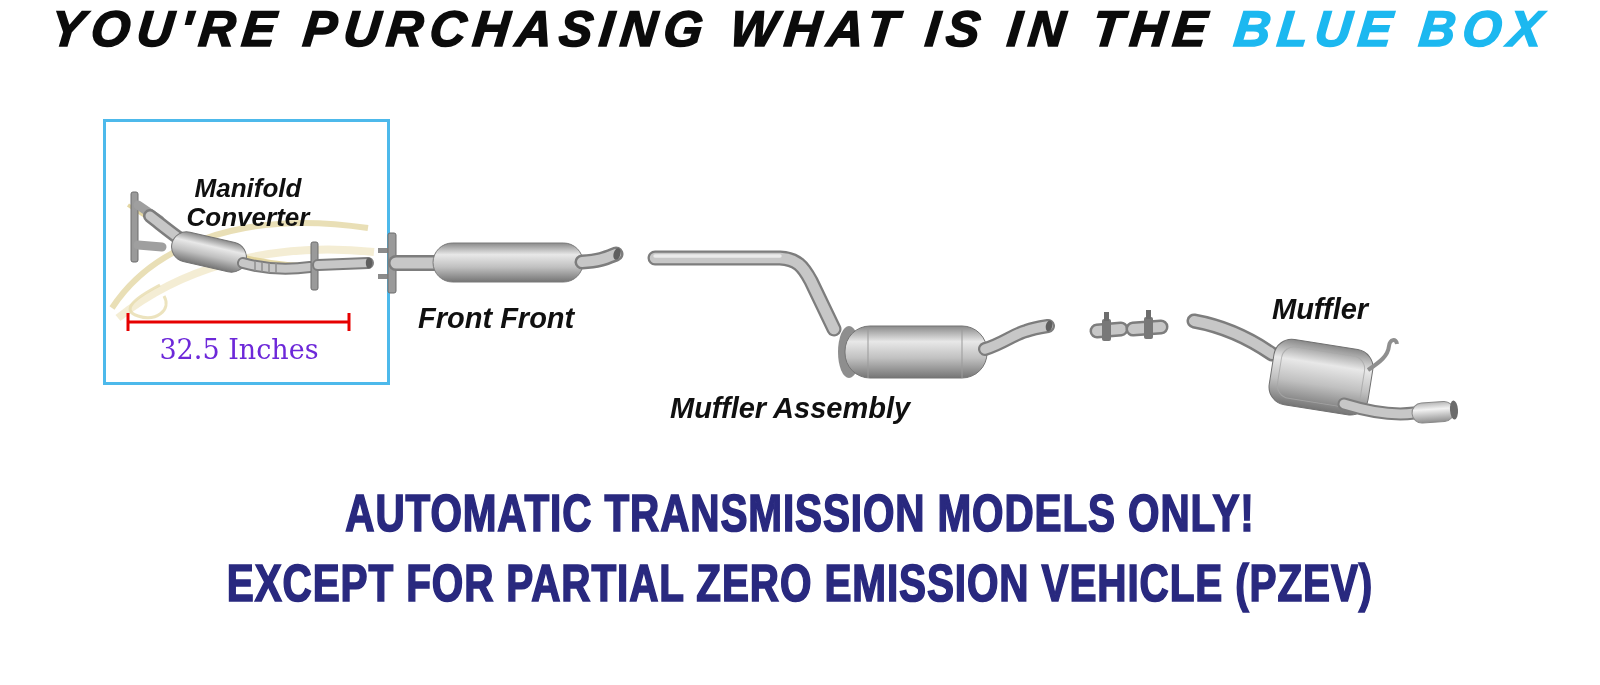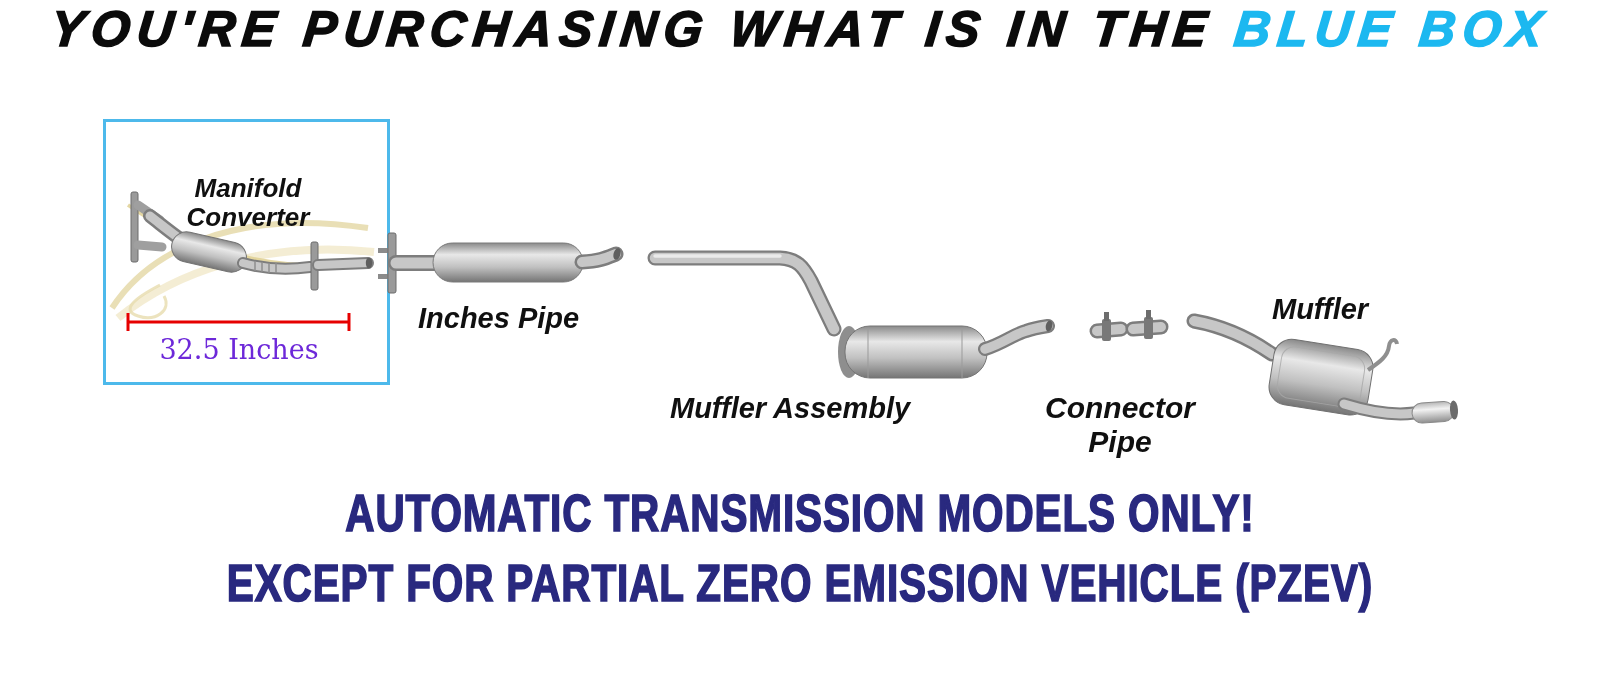--- a/index.html
+++ b/index.html
@@ -200,21 +200,20 @@
       <path d="M1344,404 C1370,412 1392,416 1414,413" fill="none" stroke="#c7c7c7" stroke-width="9" stroke-linecap="round"></path>
       <g transform="rotate(-4 1436 412)">
         <rect x="1412" y="402" width="42" height="20" rx="10" fill="url(#gChrome)" stroke="#8a8a8a"></rect>
       </g>
       <ellipse cx="1454" cy="410" rx="4" ry="9.5" fill="#6b6b6b" transform="rotate(-4 1454 410)"></ellipse>
     </g>
   </svg>
 
   <div class="plabel wrap manifold-label">Manifold Converter</div>
   <div class="measure-text">32.5 Inches</div>
-  <div class="plabel frontpipe-label">Inches Pipe</div>
+  <div class="plabel frontpipe-label">Front Front</div>
   <div class="plabel muffassy-label">Muffler Assembly</div>
-  <div class="plabel wrap connector-label">Connector Pipe</div>
   <div class="plabel muffler-label">Muffler</div>
 
   <div class="footer-line f1">AUTOMATIC TRANSMISSION MODELS ONLY!</div>
   <div class="footer-line f2">EXCEPT FOR PARTIAL ZERO EMISSION VEHICLE (PZEV)</div>
 
 </div>
 
 </body></html>

